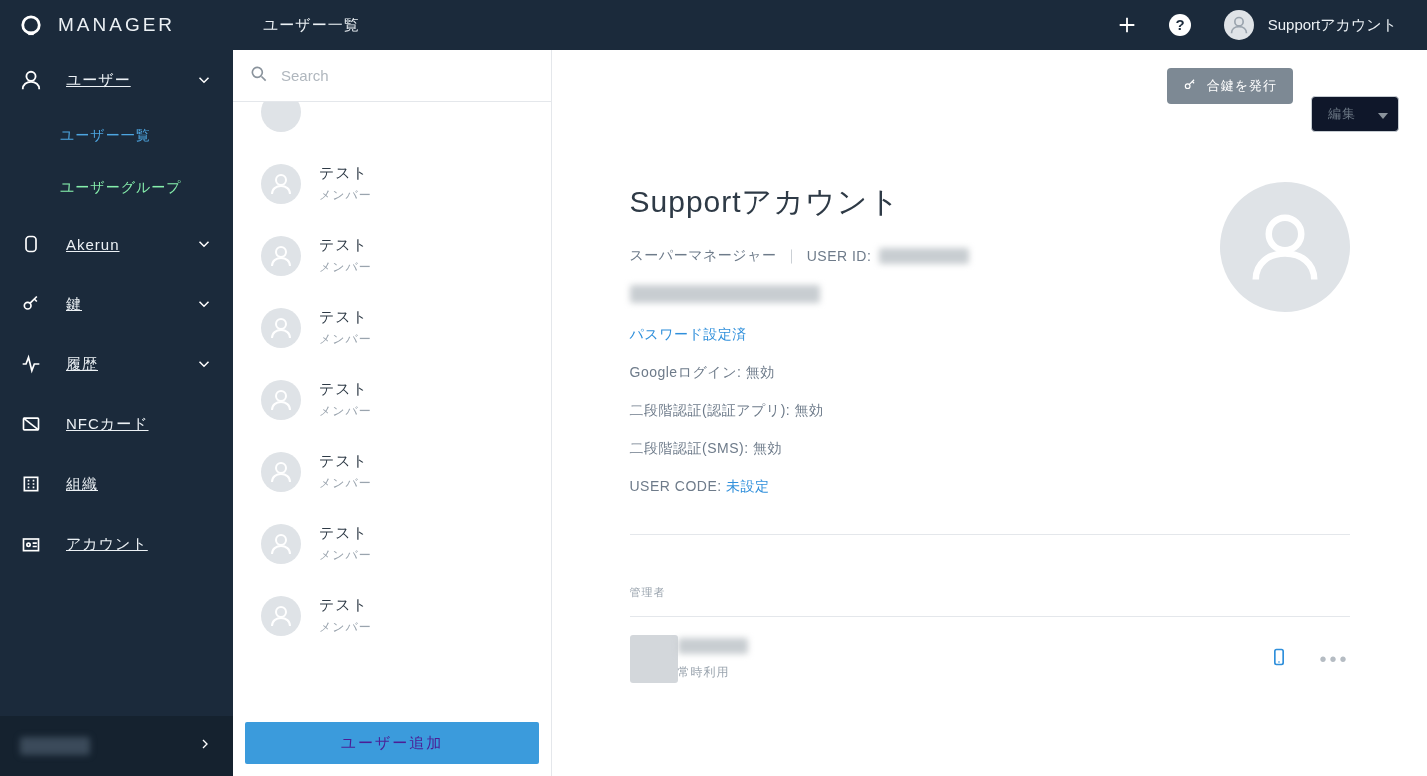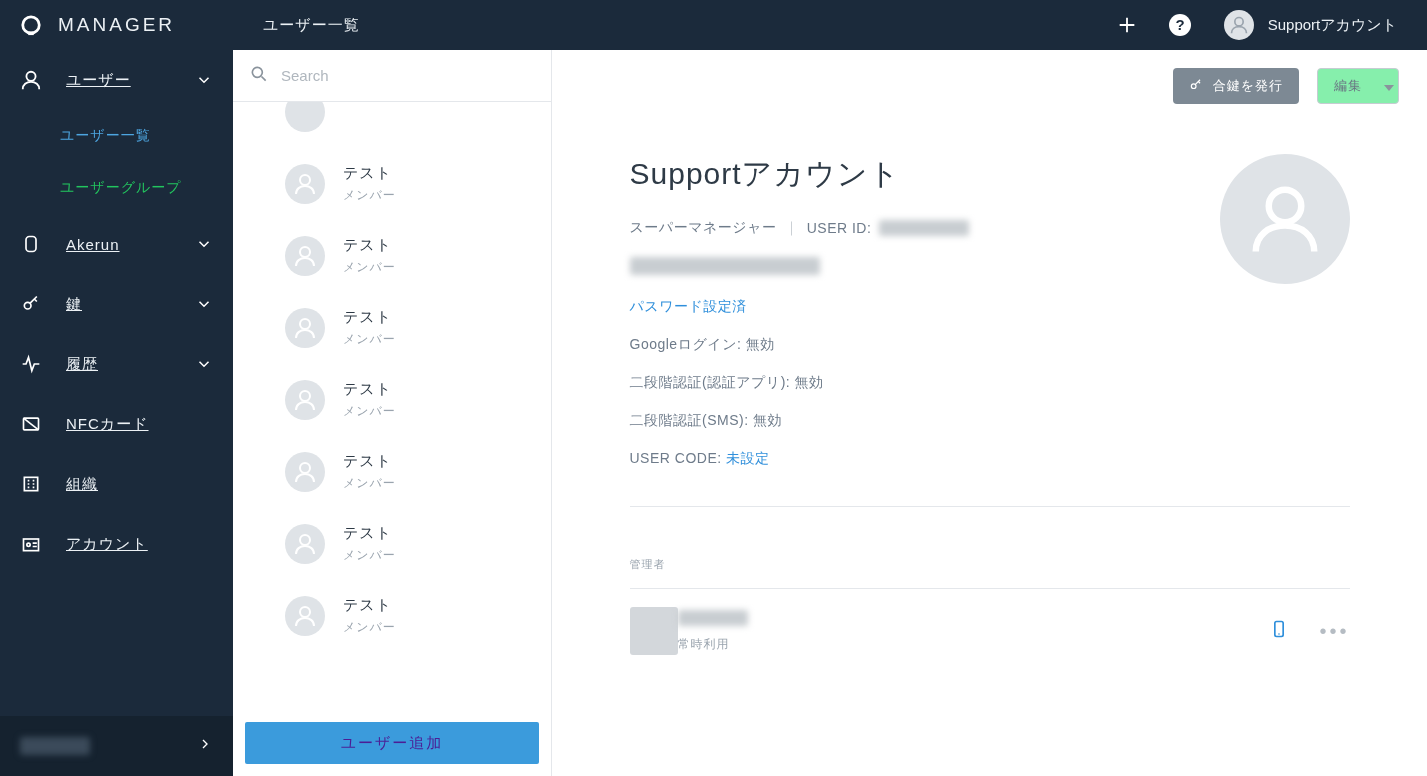--- a/index.html
+++ b/index.html
@@ -19,21 +19,21 @@
   .app{display:flex;height:100%;}
 
   
   .sidebar{width:233px;background:var(--navy);display:flex;flex-direction:column;color:#ecf1f5;}
   .sb-head{display:flex;align-items:center;height:50px;padding:0 20px;gap:16px;font-size:19px;letter-spacing:3px;font-weight:500;}
   .logo{width:22px;height:22px;}
   .sb-nav{flex:1;overflow:auto;}
   .nav-item{display:flex;align-items:center;height:60px;padding:0 20px;gap:24px;font-size:15px;cursor:pointer;letter-spacing:1px;text-decoration:underline;}
   .nav-item .nav-icon{width:22px;height:22px;display:flex;align-items:center;justify-content:center;}
   .nav-item .chev{margin-left:auto;}
-  .nav-sub{padding:0 0 0 60px;height:52px;display:flex;align-items:center;font-size:14px;color:#22c55e;cursor:pointer;letter-spacing:1px;}
+  .nav-sub{padding:0 0 0 60px;height:52px;display:flex;align-items:center;font-size:14px;color:#86efac;cursor:pointer;letter-spacing:1px;}
   .nav-sub.active{color:var(--blue-light);}
   .sb-foot{height:60px;background:var(--navy-dark);display:flex;align-items:center;padding:0 20px;justify-content:space-between;}
   .sb-foot .blur{width:70px;height:18px;background:#3b4a5a;filter:blur(3px);border-radius:3px;}
   .chev svg,.nav-icon svg{display:block;}
   
   
   .main{flex:1;display:flex;flex-direction:column;}
   .topbar{height:50px;background:var(--navy);display:flex;align-items:center;color:#ecf1f5;padding:0 30px;font-size:15px;}
   .topbar .title{flex:1;letter-spacing:1px;}
   .topbar .tb-icon{width:38px;height:38px;display:flex;align-items:center;justify-content:center;cursor:pointer;margin-left:15px;}
@@ -41,35 +41,35 @@
   .topbar .avatar{width:30px;height:30px;border-radius:50%;background:var(--avatar-bg);display:flex;align-items:center;justify-content:center;}
   
   
   .content{flex:1;display:flex;overflow:hidden;}
   
   
   .col-list{width:319px;border-right:1px solid var(--border);display:flex;flex-direction:column;}
   .search{height:52px;display:flex;align-items:center;gap:12px;padding:0 16px;border-bottom:1px solid var(--border);}
   .search input{border:none;outline:none;font-size:15px;flex:1;color:#333;}
   .search input::placeholder{color:#b0b7be;}
-  .list{flex:1;overflow:auto;margin-left:24px;}
+  .list{flex:1;overflow:auto;}
   .list-item{display:flex;align-items:center;gap:18px;padding:16px 28px;cursor:pointer;}
   .list-item.cut{padding-top:0;margin-top:-10px;}
   .list-item .av{width:40px;height:40px;border-radius:50%;background:var(--avatar-bg);display:flex;align-items:center;justify-content:center;}
   .list-item .nm{font-size:15px;color:#2e3a46;letter-spacing:1px;}
   .list-item .role{font-size:12px;color:#9aa4ae;margin-top:4px;letter-spacing:1px;}
   .add-user-wrap{padding:12px;}
   .add-user{width:100%;background:var(--blue);color:#4c1d95;border:none;height:42px;font-size:15px;border-radius:2px;cursor:pointer;letter-spacing:2px;}
   
   
   .col-detail{flex:1;display:flex;flex-direction:column;overflow:auto;}
   .detail-actions{display:flex;justify-content:flex-end;gap:18px;padding:18px 28px 0 28px;}
   .btn{height:36px;border-radius:4px;font-size:13px;display:flex;align-items:center;gap:10px;padding:0 16px;cursor:pointer;letter-spacing:1px;}
   .btn.key{background:var(--panel-grey);color:#fff;border:none;}
-  .btn.edit{background:#86efac;color:#6a7683;border:1px solid #c6ccd2;padding-right:4px;}
+  .btn.edit{background:#0f172a;color:#6a7683;border:1px solid #c6ccd2;padding-right:10px;margin-top:28px;}
   .btn.edit .tri{margin-left:12px;}
   .detail-body{padding:50px 0 0 0;display:flex;justify-content:center;}
   .detail-inner{width:720px;position:relative;}
   .big-avatar{position:absolute;right:0;top:0;width:130px;height:130px;border-radius:50%;background:var(--avatar-bg);display:flex;align-items:center;justify-content:center;}
   .detail-inner h1{font-size:30px;font-weight:400;color:#2e3a46;letter-spacing:1px;}
   .meta-line{margin-top:24px;color:#6e7b8a;font-size:14px;display:flex;align-items:center;gap:8px;letter-spacing:0.5px;}
   .meta-line .sep{color:#c3c9cf;}
   .blur-sm{display:inline-block;height:16px;background:#c8cdd1;border-radius:2px;filter:blur(3px);}
   .blur-sm.w90{width:90px;}
   .blur-sm.w190{width:190px;height:18px;}

